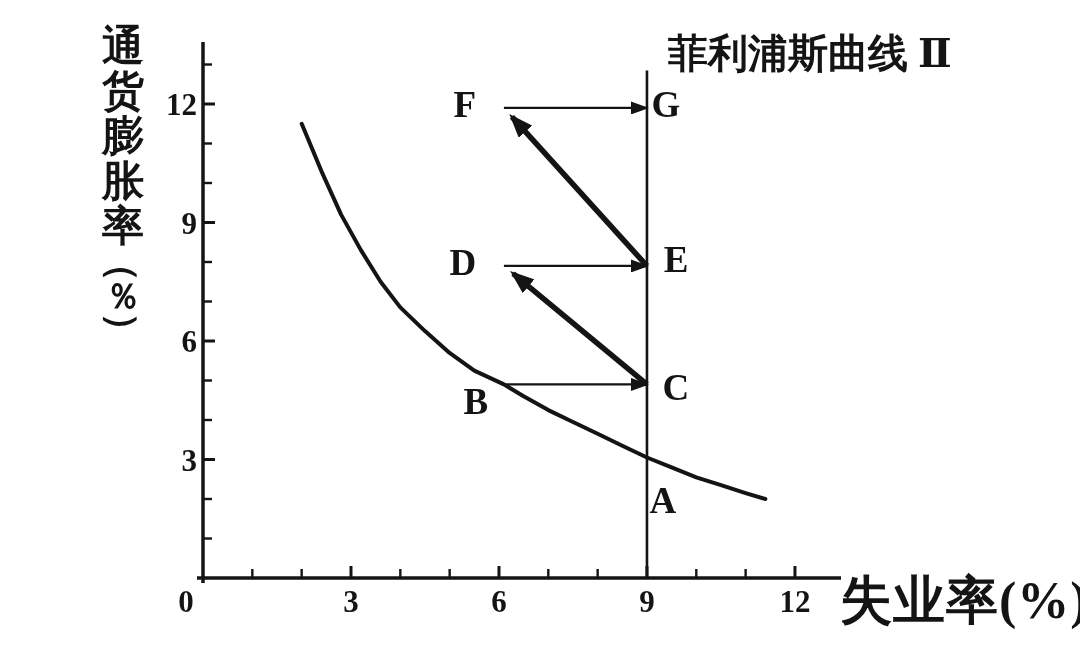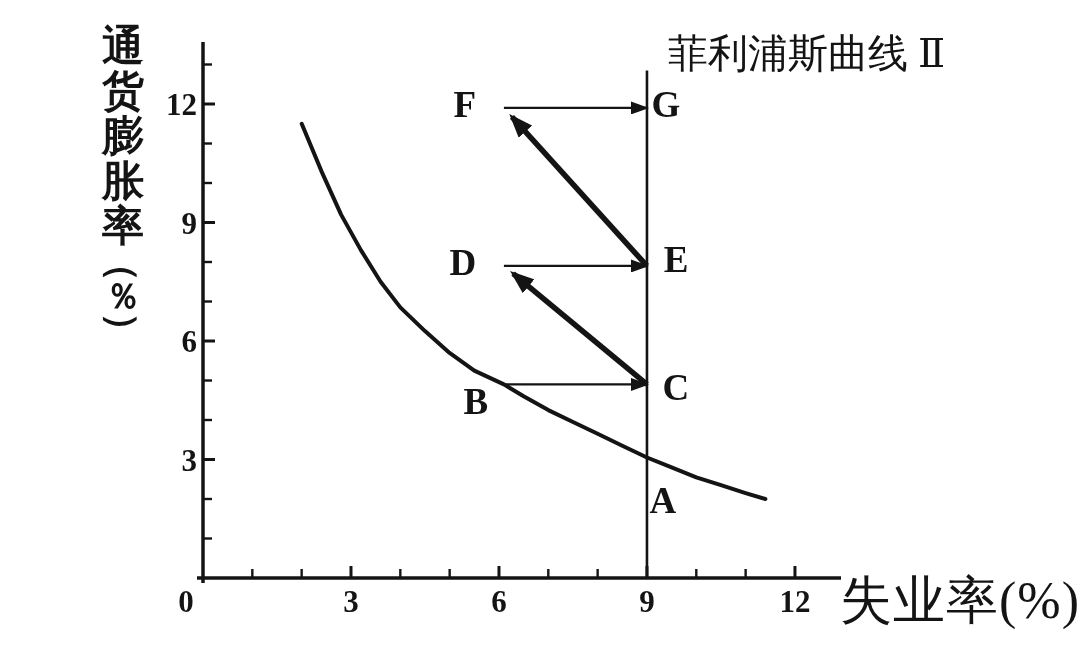--- a/index.html
+++ b/index.html
@@ -1,21 +1,21 @@
 <!DOCTYPE html>
 <html><head>
 <meta charset="utf-8">
 <style>
   html,body { margin:0; padding:0; background:#ffffff; }
   .stage {
     position:relative; width:1080px; height:666px; background:#ffffff;
     font-family:"Liberation Serif","DejaVu Serif",serif; color:#141414; overflow:hidden;
   }
   .stage svg { position:absolute; left:0; top:0; }
-  .lbl { position:absolute; white-space:nowrap; font-weight:400; }
+  .lbl { position:absolute; white-space:nowrap; font-weight:700; }
   .tick-x { position:absolute; transform:translateX(-50%); font-size:31px; font-weight:700; line-height:1; }
   .tick-y { position:absolute; width:64px; text-align:right; font-size:31px; font-weight:700; line-height:1; }
   .pt { position:absolute; transform:translate(-50%,-50%); font-size:37px; font-weight:700; line-height:1; }
   .xlabel { left:840px; top:566px; font-size:52px; letter-spacing:1px; }
   .c2 { left:668px; top:26px; font-size:40px; }
   .c1 { left:776px; top:477px; font-size:40px; }
   .ylabel { position:absolute; left:96px; top:24px; width:54px; text-align:center;
             font-size:42px; font-weight:700; }
   .ylabel div { height:45px; line-height:45px; }
   .ylabel div.vparen { height:28px; line-height:28px; font-size:38px; transform:rotate(90deg); }

